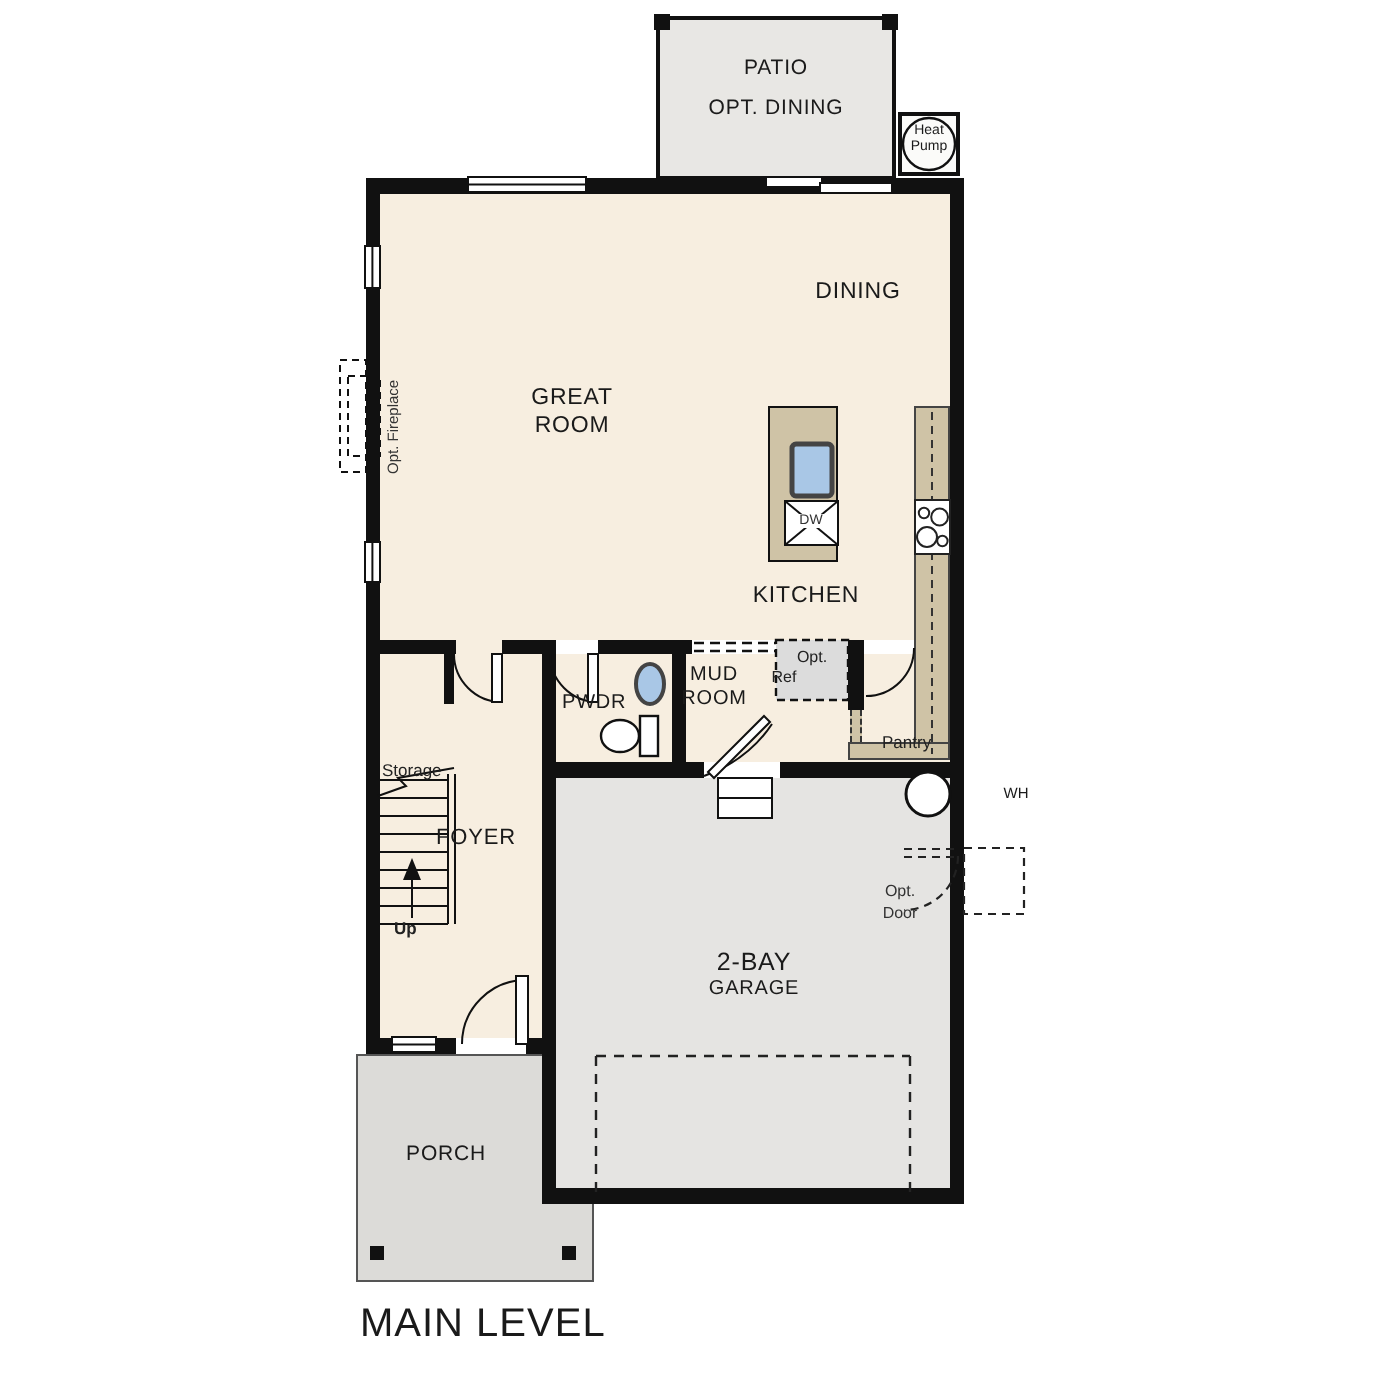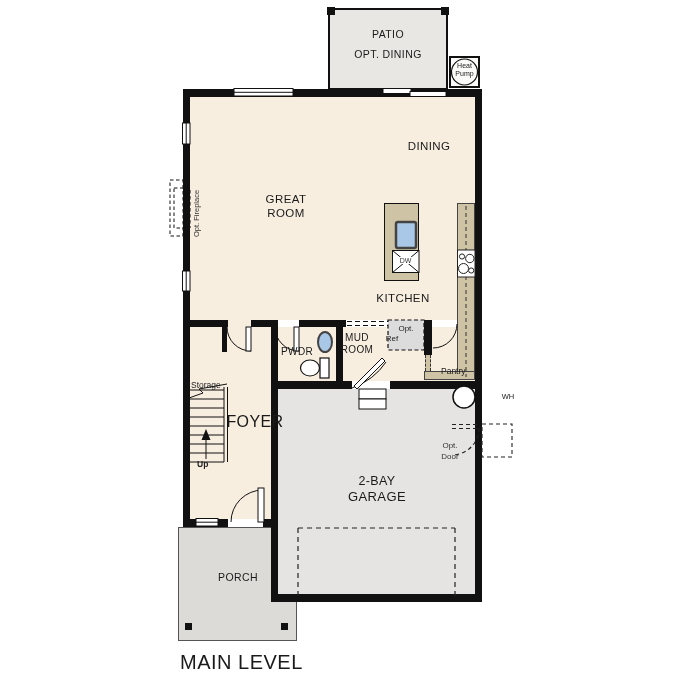--- a/index.html
+++ b/index.html
@@ -161,24 +161,24 @@
   <div class="lbl b c" style="left:286px;top:207px;font-size:11.5px;">ROOM</div>
   <div class="lbl b c" style="left:403px;top:292px;font-size:11.5px;">KITCHEN</div>
   <div class="lbl" style="left:193px;top:179px;height:58px;font-size:7.5px;writing-mode:vertical-rl;transform:rotate(180deg);color:#333;">Opt. Fireplace</div>
   <div class="lbl" style="left:191px;top:349px;font-size:8.5px;color:#222;margin-top:32px;">Storage</div>
   <div class="lbl b" style="left:281px;top:347px;font-size:10px;">PWDR</div>
   <div class="lbl b c" style="left:357px;top:333px;font-size:10px;">MUD</div>
   <div class="lbl b c" style="left:357px;top:344.5px;font-size:10px;">ROOM</div>
   <div class="lbl c" style="left:406px;top:325px;font-size:8px;color:#222;">Opt.</div>
   <div class="lbl c" style="left:392px;top:334.5px;font-size:8px;color:#222;">Ref</div>
   <div class="lbl" style="left:441px;top:367px;font-size:8.5px;color:#222;">Pantry</div>
-  <div class="lbl b c" style="left:255px;top:414px;font-size:16px;">FOYER</div>
+  <div class="lbl b c" style="left:238px;top:414px;font-size:11px;">FOYER</div>
   <div class="lbl" style="left:197px;top:460px;font-size:8.5px;color:#222;font-weight:bold;">Up</div>
   <div class="lbl c" style="left:464px;top:393px;font-size:7.5px;margin-left:44px;">WH</div>
   <div class="lbl c" style="left:405.5px;top:257px;font-size:7px;background:#fff;padding:0 1px;color:#333;">DW</div>
   <div class="lbl c" style="left:450px;top:442px;font-size:8px;color:#333;">Opt.</div>
   <div class="lbl c" style="left:450px;top:453px;font-size:8px;color:#333;">Door</div>
   <div class="lbl b c" style="left:377px;top:475px;font-size:12.5px;">2-BAY</div>
-  <div class="lbl b c" style="left:377px;top:490px;font-size:13px;">GARAGE</div>
-  <div class="lbl b c" style="left:238px;top:572px;font-size:10.5px;">PORCH</div>
+  <div class="lbl b c" style="left:377px;top:490px;font-size:10px;">GARAGE</div>
+  <div class="lbl b c" style="left:223px;top:572px;font-size:10.5px;">PORCH</div>
   <div class="lbl b" style="left:180px;top:652px;font-size:20px;letter-spacing:.5px;">MAIN LEVEL</div>
 
 </div>
 
 </body></html>

